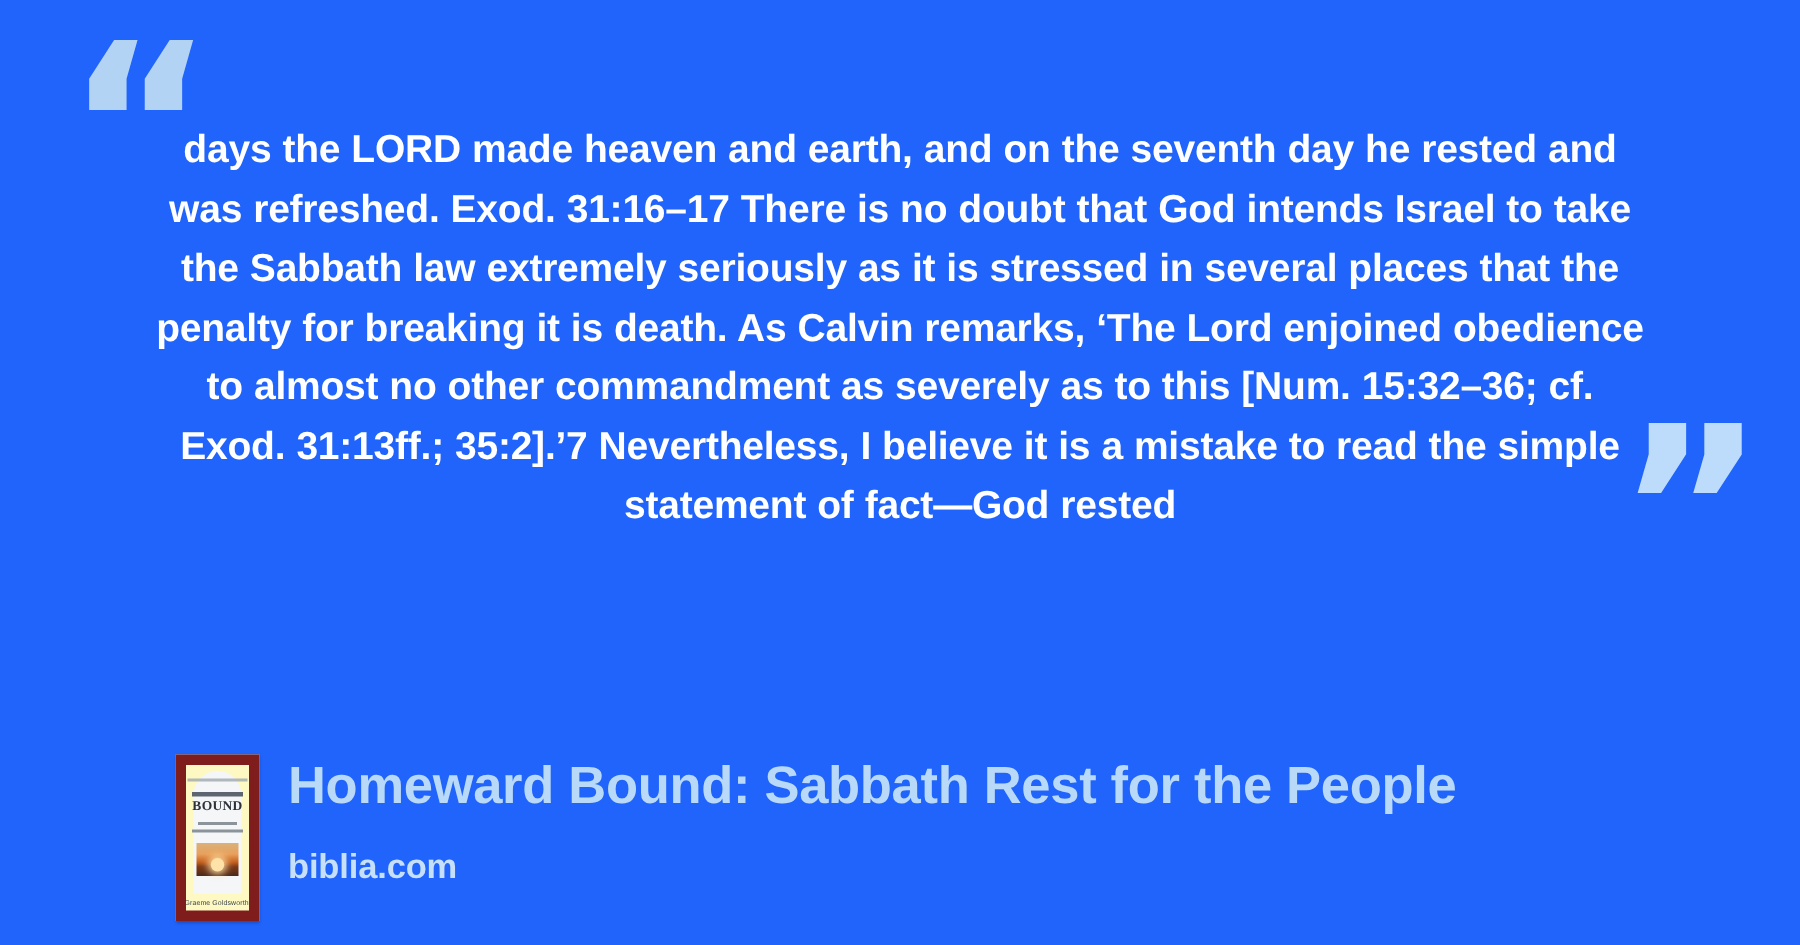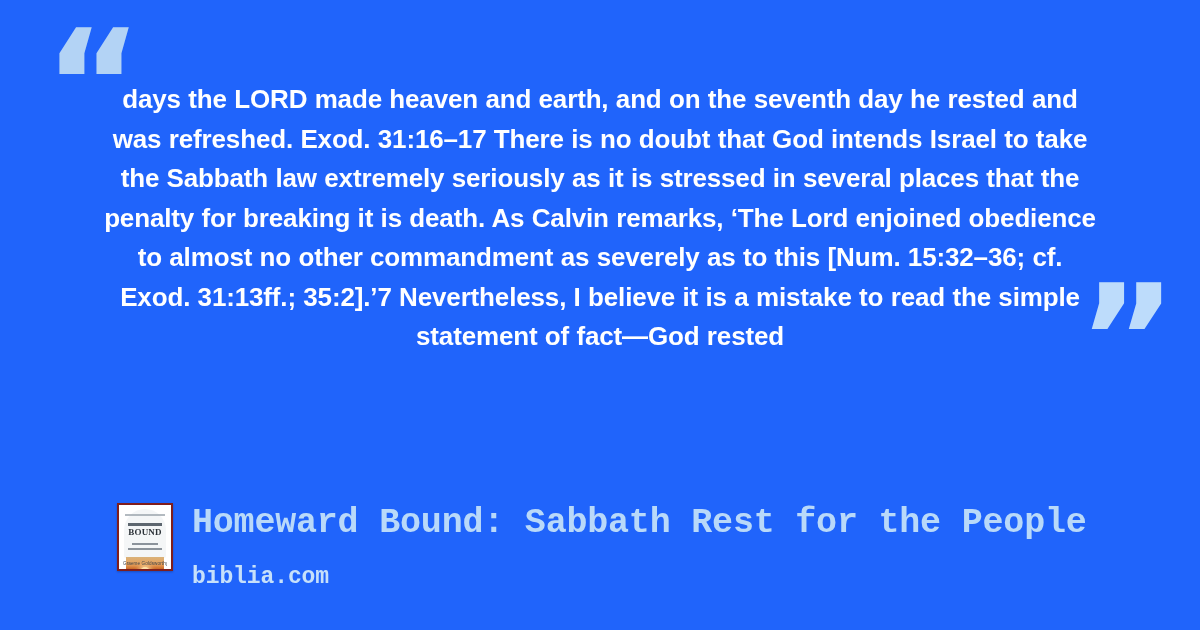--- a/index.html
+++ b/index.html
@@ -65,24 +65,24 @@
     left: 117px;
     top: 503px;
     display: flex;
     align-items: flex-start;
     width: 1120px;
   }
 
   #book-thumb {
     position: relative;
     width: 56px;
-    height: 68px;
+    height: 111px;
     flex: 0 0 auto;
-    background: #ffffff;
-    border: 2px solid #7f1d1d;
+    background: #fef9c3;
+    border: 7px solid #7f1d1d;
     box-sizing: border-box;
     overflow: hidden;
     box-shadow: 0 1px 2px rgba(0,0,0,0.25);
   }
   
   .bk-arch {
     position: absolute;
     left: 5px;
     top: 4px;
     right: 5px;
@@ -168,21 +168,20 @@
     text-align: center;
     letter-spacing: .1px;
     white-space: nowrap;
     overflow: hidden;
   }
 
   #footer-text {
     margin-left: 19px;
     min-width: 0;
     white-space: nowrap;
-    font-family: Liberation Mono, monospace;
   }
   #book-title {
     color: #b9d9f9;
     font-size: 35px;
     font-weight: 700;
     line-height: 41px;
     letter-spacing: -0.2px;
     white-space: nowrap;
   }
   #site-name {

